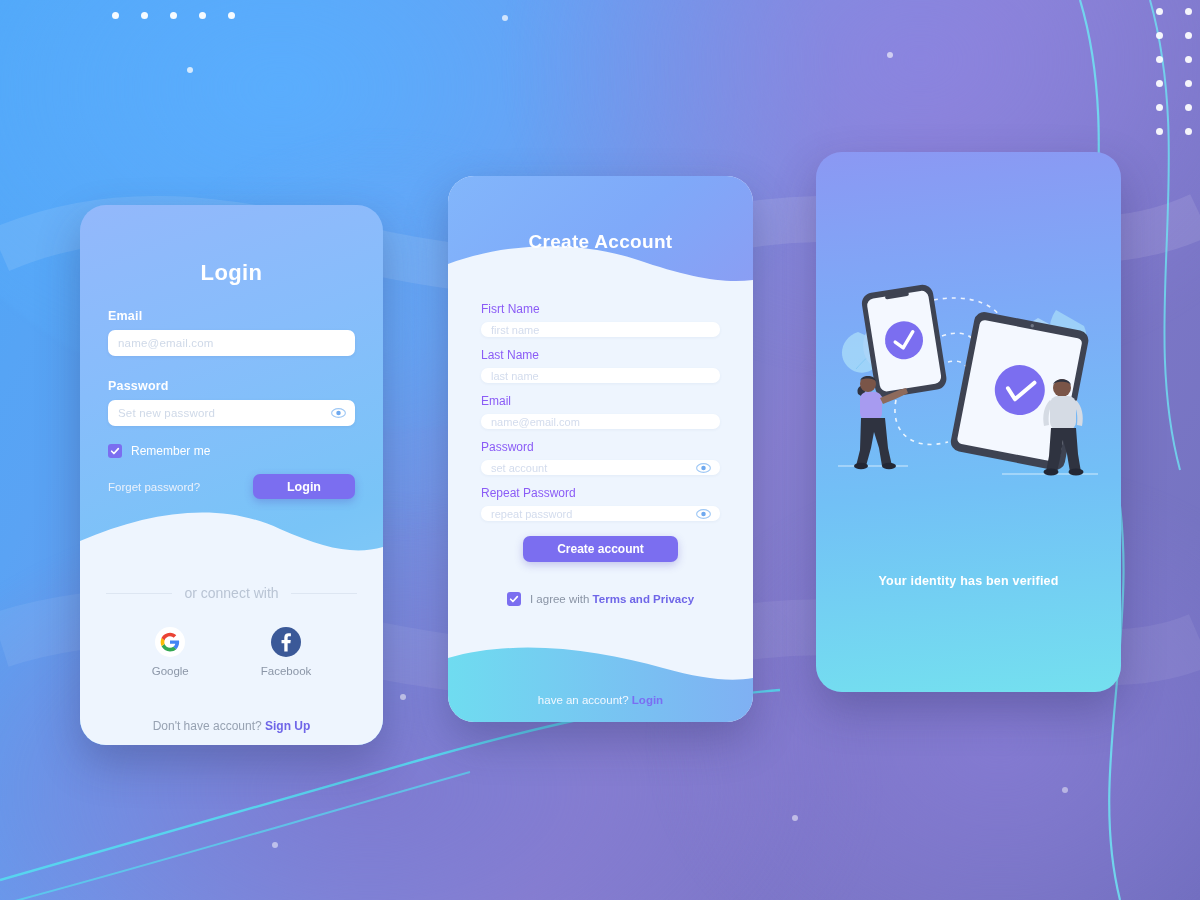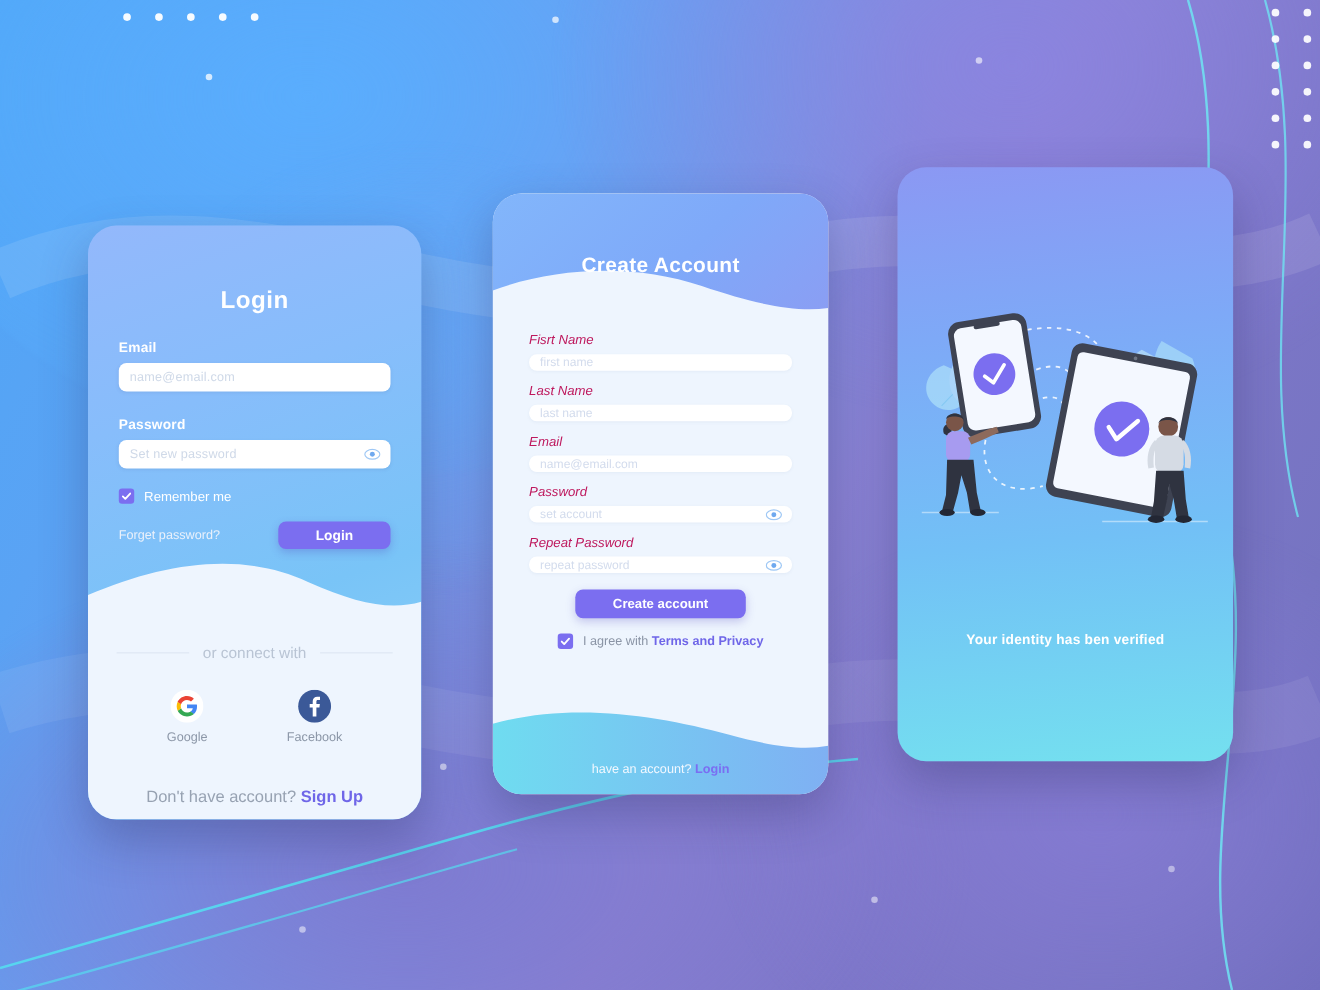--- a/index.html
+++ b/index.html
@@ -138,56 +138,56 @@
     margin-top: 62px;
   }
   .connect-row .line { flex: 1; height: 1px; background: #dde6f2; }
   .connect-row .ctxt { color: #b9c4d4; font-size: 14px; }
   .socials { display: flex; justify-content: center; gap: 72px; margin-top: 26px; text-align: right; }
   .social { display: flex; flex-direction: column; align-items: center; gap: 8px; cursor: pointer; }
   .social-icon { width: 30px; height: 30px; }
   .social-name { font-size: 11.5px; color: #8c97a8; }
   .c1-signup {
     position: absolute; left: 0; bottom: 12px; width: 303px; text-align: center;
-    font-size: 15px; color: #97a2b2;
+    font-size: 12px; color: #97a2b2;
   }
   .c1-signup b { color: #6f66e8; }
 
   
   #card-create {
     left: 448px; top: 176px; width: 305px; height: 546px;
     background: #eef5fe;
   }
   .c2-header {
     position: absolute; left: 0; top: 0; width: 305px; height: 120px;
     background: linear-gradient(135deg, #82b6fb 0%, #7fa9f9 55%, #8b9df3 100%);
   }
   .c2-wave-top { position: absolute; left: 0; top: 62px; width: 305px; height: 68px; }
   .c2-title {
     position: absolute; left: 0; top: 55px; width: 305px; text-align: center;
     color: #ffffff; font-size: 19px; font-weight: bold; letter-spacing: .3px;
   }
   .c2-body { position: absolute; left: 0; top: 126px; width: 305px; padding: 0 33px; }
   .c2-field { margin-bottom: 11px; }
-  .c2-label { font-size: 12px; color: #be185d; margin-bottom: 6px; font-style: italic; }
+  .c2-label { font-size: 12px; color: #8b5cf6; margin-bottom: 6px; }
   .c2-input {
     position: relative; background: #ffffff; border-radius: 7px; height: 15px;
     display: flex; align-items: center; padding: 0 10px;
     box-shadow: 0 1px 3px rgba(90,110,160,.07);
   }
   .c2-input .ph { font-size: 11px; color: #d3dced; }
   .c2-createbtn-wrap { text-align: center; margin-top: 15px; }
   .c2-createbtn {
     background: #7b6ef0; color: #fff; border: none; border-radius: 7px;
     height: 26px; padding: 0 34px; font-size: 12px; font-weight: bold;
     font-family: inherit; box-shadow: 0 3px 9px rgba(80,70,190,.28); cursor: pointer;
   }
   .c2-agree {
     display: flex; align-items: center; justify-content: center; gap: 9px;
-    margin-top: 14px; font-size: 11.5px; color: #8a94a5;
+    margin-top: 30px; font-size: 11.5px; color: #8a94a5;
   }
   .c2-agree b { color: #6f66e8; }
   .c2-footer {
     position: absolute; left: 0; bottom: 0; width: 305px; height: 80px; padding-left: 24px;
   }
   .c2-foot-wave { position: absolute; left: 0; bottom: 0; width: 305px; height: 80px; }
   .c2-foot-text {
     position: absolute; left: 0; bottom: 16px; width: 305px; text-align: center;
     font-size: 11.5px; color: #f2f8ff;
   }

